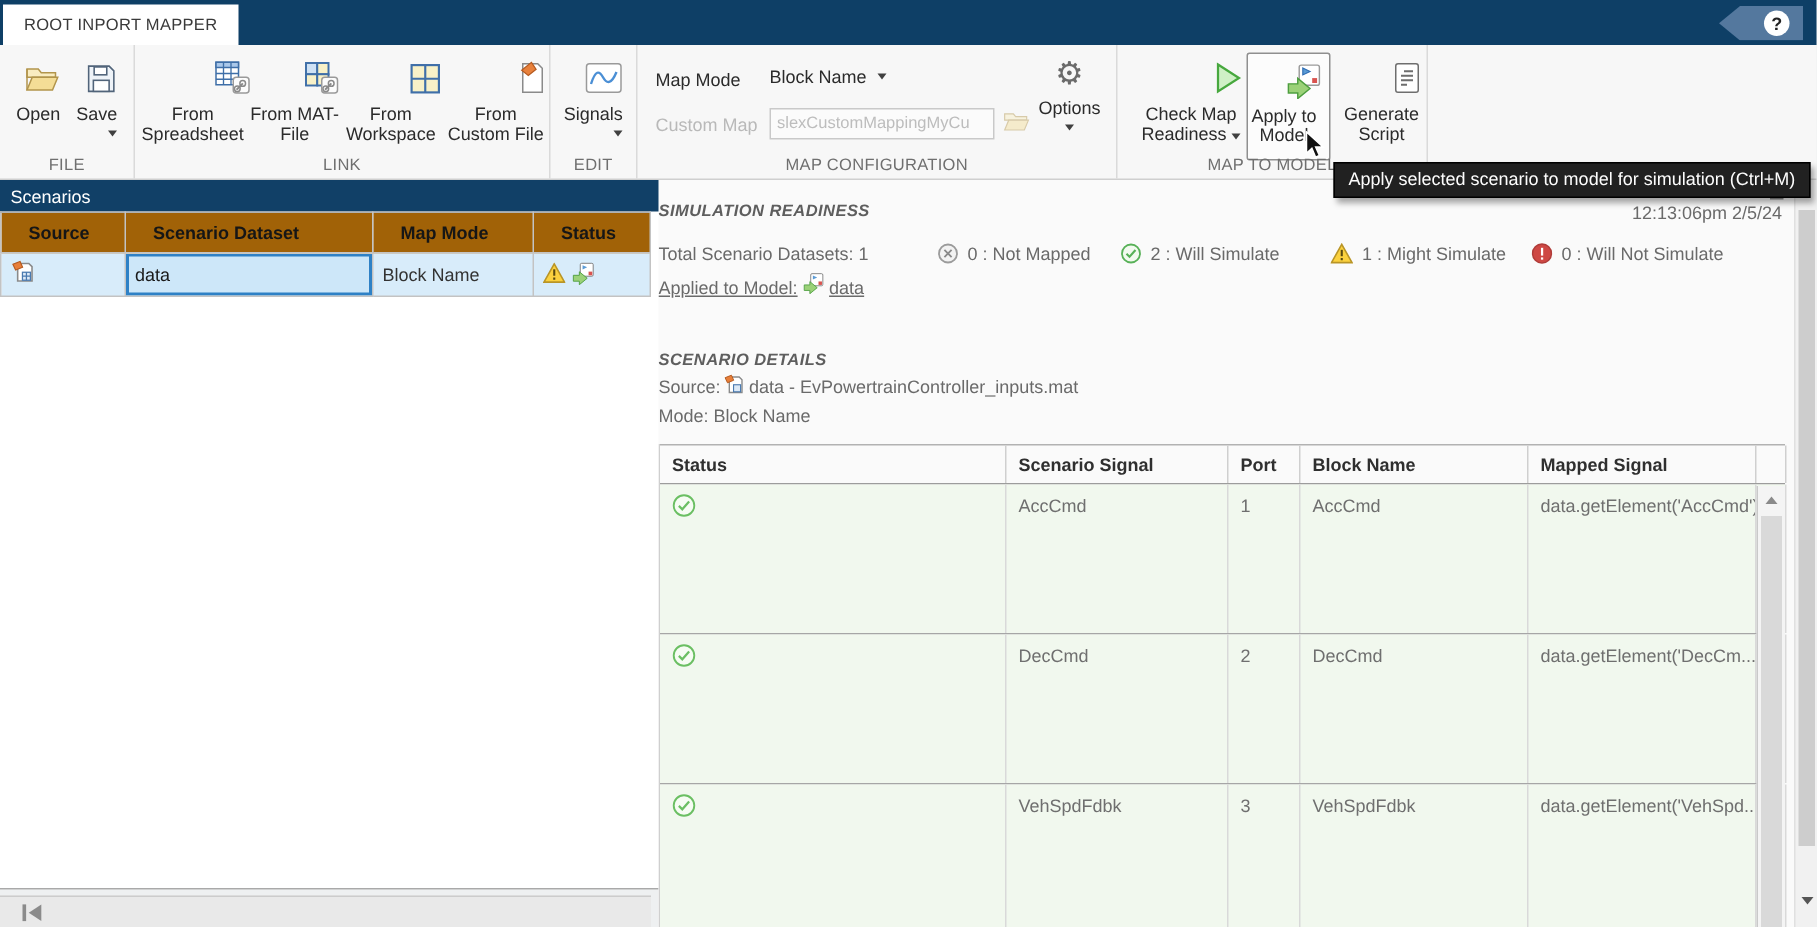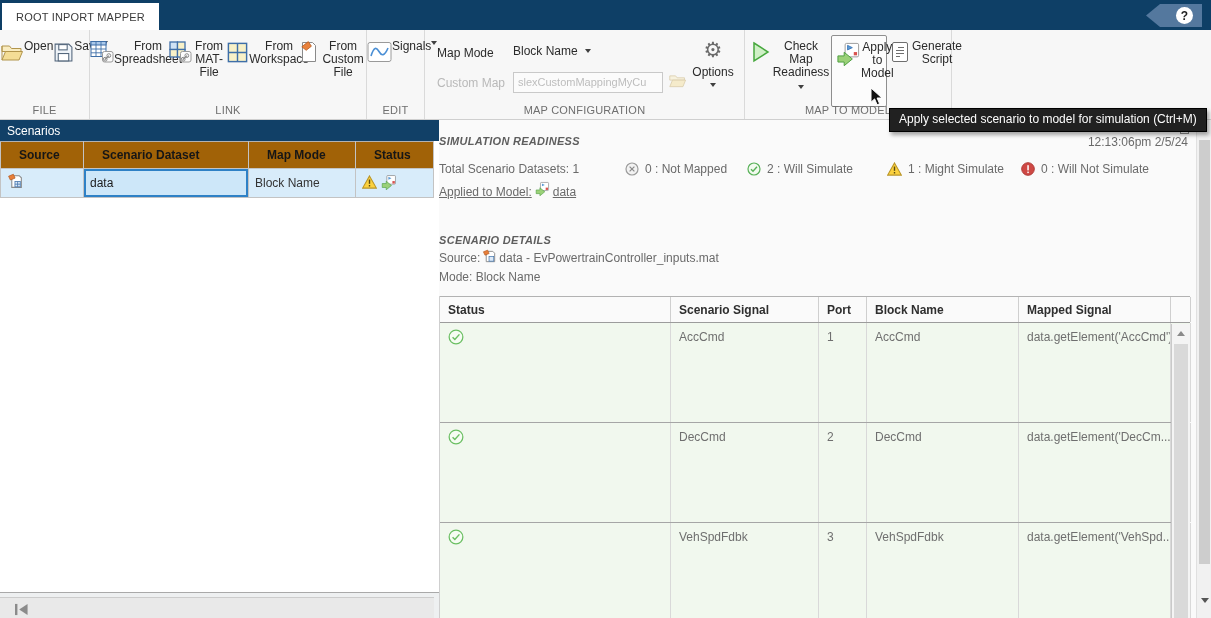--- a/index.html
+++ b/index.html
@@ -12,21 +12,21 @@
   .help-tag{position:absolute;right:9px;top:4px;width:56px;height:23px;background:#54789e;
     clip-path:polygon(0 50%,14px 0,100% 0,100% 100%,14px 100%);display:flex;align-items:center;justify-content:flex-end;padding-right:9px;cursor:pointer;}
   .help-circle{width:17px;height:17px;border-radius:50%;background:#fff;color:#222;font-weight:bold;
     font-size:12px;display:flex;align-items:center;justify-content:center;}
   
   .toolbar{position:absolute;left:0;top:30px;width:1211px;height:90px;background:#f7f7f7;border-bottom:1px solid #cfcfcf;}
   .tgroup{position:absolute;top:0;height:89px;border-right:1px solid #dadada;}
   .tgroup .section{position:absolute;bottom:3px;left:0;width:100%;text-align:center;
     font-size:11px;color:#6f6f6f;letter-spacing:.2px;white-space:nowrap;}
   .gbtns{display:flex;justify-content:space-evenly;align-items:flex-start;padding-top:5px;height:72px;}
-  .tbtn{display:flex;align-items:flex-start;cursor:pointer;padding-top:2px;}
+  .tbtn{display:flex;flex-direction:column;align-items:flex-end;cursor:pointer;padding-top:2px;}
   .tbtn .ic{height:30px;display:flex;align-items:center;justify-content:center;}
   .tbtn .lb{font-size:12px;line-height:13px;color:#2b2b2b;text-align:center;margin-top:3px;}
   .dn{width:0;height:0;border-left:3.5px solid transparent;border-right:3.5px solid transparent;
     border-top:4px solid #404040;display:inline-block;}
   .tbtn .dn{margin-top:4px;}
   .hoverbtn{border:1px solid #8f8f8f;border-radius:2px;background:#fcfcfc;height:72px;padding:2px 4px 0 4px;}
   
   .mm-row{position:absolute;left:12px;top:16px;display:flex;align-items:center;font-size:12px;color:#2b2b2b;}
   .mm-dd{position:absolute;left:88px;top:14px;display:flex;align-items:center;gap:7px;font-size:12px;color:#2b2b2b;cursor:pointer;}
   .cm-lab{position:absolute;left:12px;top:46px;font-size:12px;color:#b9b9b9;}

